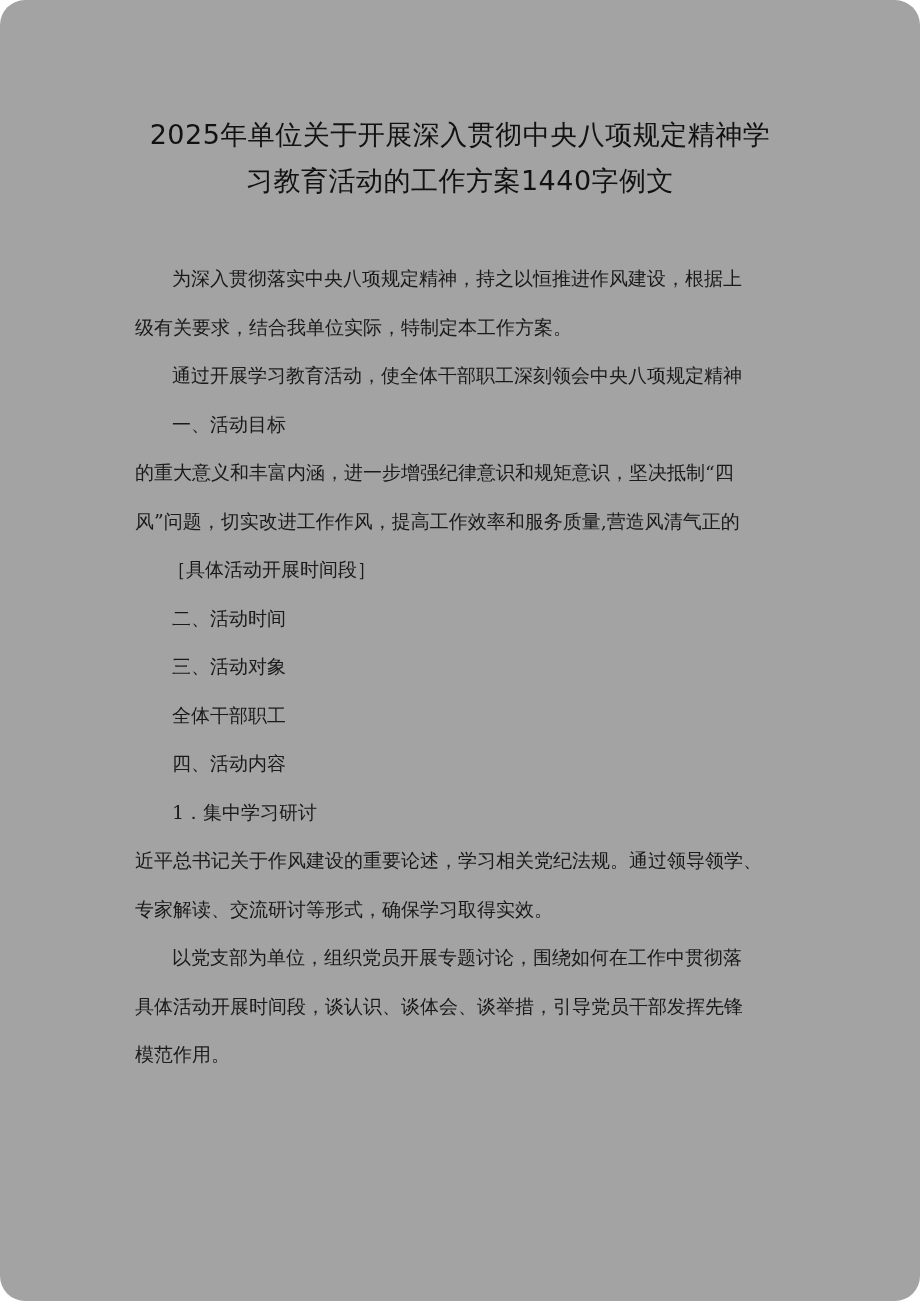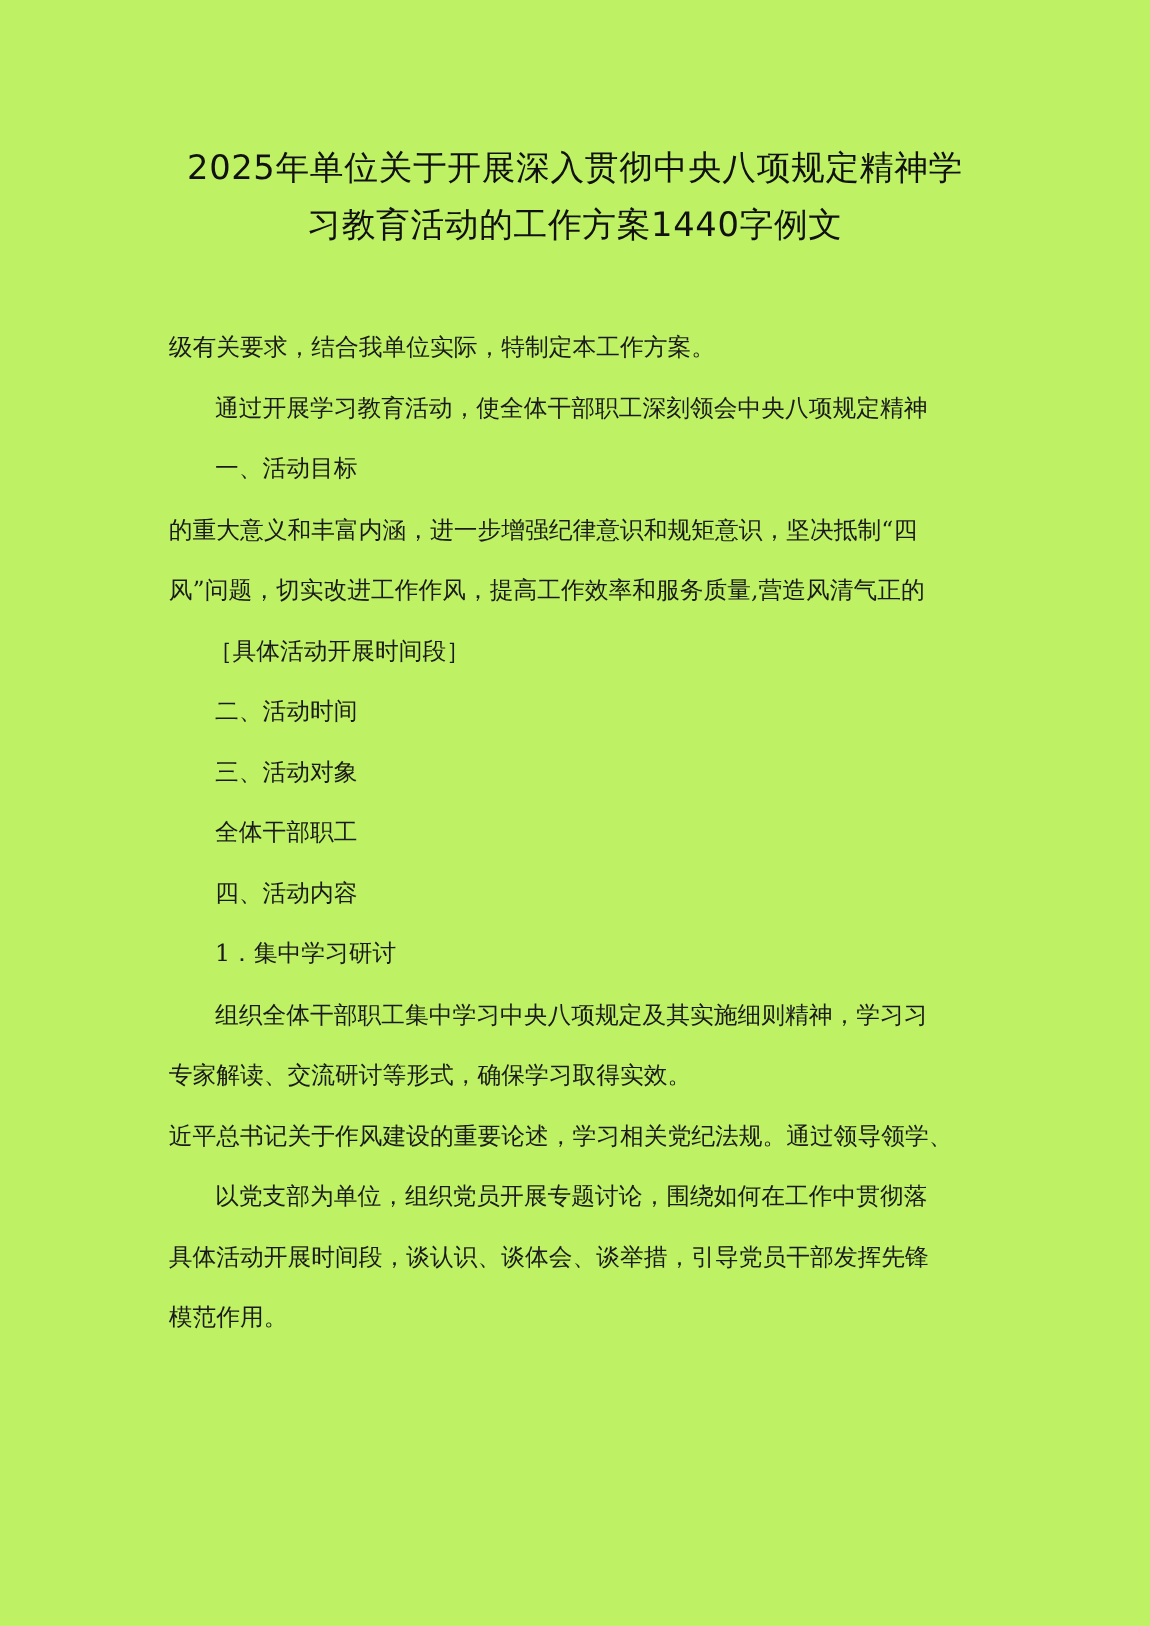--- a/index.html
+++ b/index.html
@@ -1,49 +1,49 @@
 <!DOCTYPE html>
 <html><head>
   <meta charset="utf-8">
   <style>
     html, body { margin: 0; padding: 0; background: #ffffff; }
     body { width: 920px; height: 1301px; position: relative; overflow: hidden;
            font-family: "DejaVu Serif", "Liberation Serif", serif; color: #1a1a1a; }
-    .page { position: absolute; left: 0; top: 0; width: 920px; height: 1301px; background: #bef264; }
+    .page { position: absolute; left: 0; top: 0; width: 920px; height: 1301px; background: #a3a3a3; border-radius: 25px; }
     .title { position: absolute; left: 120px; width: 680px; top: 112px; text-align: center;
              font-family: "DejaVu Sans", "Liberation Sans", sans-serif; font-size: 27px;
              line-height: 46px; color: #111; letter-spacing: 0.5px; }
     .title div { white-space: nowrap; }
     .body { position: absolute; left: 135px; top: 254px; width: 660px; font-size: 19px;
             line-height: 48.5px; color: #1a1a1a; }
     .line { white-space: nowrap; height: 48.5px; }
     .indent { padding-left: 37px; }
     .bracket { padding-left: 32px; }
   </style>
 </head>
 <body>
 
 <div class="page">
   <div class="title">
     <div>2025年单位关于开展深入贯彻中央八项规定精神学</div>
     <div>习教育活动的工作方案1440字例文</div>
   </div>
 
   <div class="body" id="doc-body">
+    <div class="line indent">为深入贯彻落实中央八项规定精神，持之以恒推进作风建设，根据上</div>
     <div class="line">级有关要求，结合我单位实际，特制定本工作方案。</div>
     <div class="line indent">通过开展学习教育活动，使全体干部职工深刻领会中央八项规定精神</div>
     <div class="line indent">一、活动目标</div>
     <div class="line">的重大意义和丰富内涵，进一步增强纪律意识和规矩意识，坚决抵制“四</div>
     <div class="line">风”问题，切实改进工作作风，提高工作效率和服务质量,营造风清气正的</div>
     <div class="line bracket">［具体活动开展时间段］</div>
     <div class="line indent">二、活动时间</div>
     <div class="line indent">三、活动对象</div>
     <div class="line indent">全体干部职工</div>
     <div class="line indent">四、活动内容</div>
     <div class="line indent">1．集中学习研讨</div>
-    <div class="line indent">组织全体干部职工集中学习中央八项规定及其实施细则精神，学习习</div>
+    <div class="line">近平总书记关于作风建设的重要论述，学习相关党纪法规。通过领导领学、</div>
     <div class="line">专家解读、交流研讨等形式，确保学习取得实效。</div>
-    <div class="line">近平总书记关于作风建设的重要论述，学习相关党纪法规。通过领导领学、</div>
     <div class="line indent">以党支部为单位，组织党员开展专题讨论，围绕如何在工作中贯彻落</div>
     <div class="line">具体活动开展时间段，谈认识、谈体会、谈举措，引导党员干部发挥先锋</div>
     <div class="line">模范作用。</div>
   </div>
 </div>
 
 </body></html>

